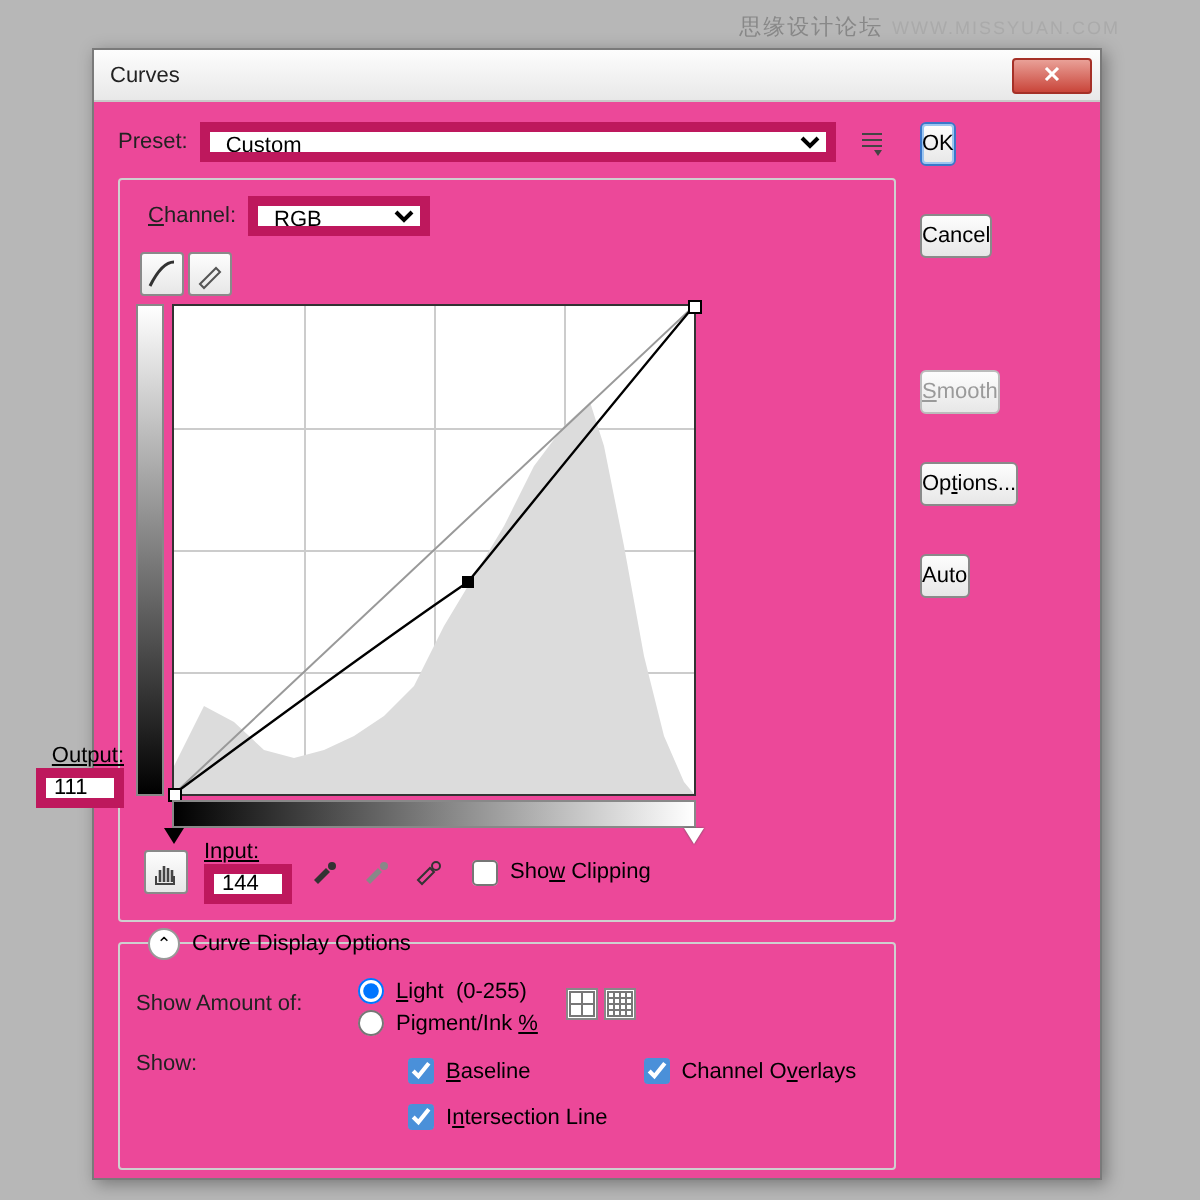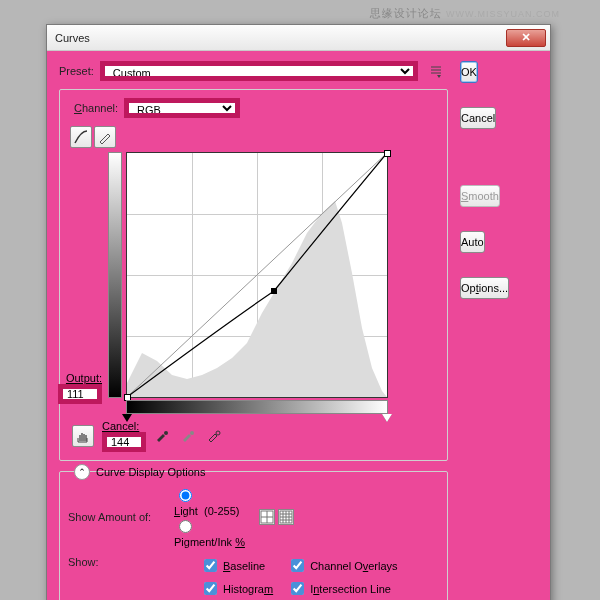--- a/index.html
+++ b/index.html
@@ -38,21 +38,21 @@
 .tri.white{right:-5px;border-top:8px solid #fff;filter:drop-shadow(0 0 0.5px #555);}
 .outlbl{position:absolute;left:-56px;bottom:10px;width:50px;text-align:right;}
 .field{width:44px;text-align:left;}
 .inputrow{display:flex;align-items:center;gap:8px;margin-top:6px;margin-left:48px;}
 .eyedrop{width:18px;height:18px;display:inline-block;cursor:pointer;}
 .chk{display:flex;align-items:center;gap:3px;}
 .chk input{accent-color:#4a90d9;}
 .disclose{border:1px solid #cfcfcf;border-radius:2px;margin-top:10px;padding:8px;}
 .dhdr{display:flex;align-items:center;gap:6px;margin:-16px 0 6px 6px;}
 .dhdr .chev{width:16px;height:16px;border:1px solid #999;border-radius:8px;background:#fff;display:flex;align-items:center;justify-content:center;font-size:9px;cursor:pointer;}
-.radio{display:flex;align-items:flex-start;gap:3px;flex-direction:column;}
+.radio{display:flex;align-items:flex-end;gap:3px;}
 .sqicon{width:16px;height:16px;border:1px solid #888;background:#fff;cursor:pointer;display:inline-block;}
 .underline{text-decoration:underline;}
 </style>
 </head>
 <body>
 
 <div class="watermark">
   <span>思缘设计论坛</span> <span class="sub">WWW.MISSYUAN.COM</span>
 </div>
 
@@ -74,36 +74,36 @@
               <line x1="2" y1="6" x2="12" y2="6" stroke="#444"></line>
               <line x1="2" y1="9" x2="12" y2="9" stroke="#444"></line>
               <polygon points="12,11 8,11 10,14" fill="#444"></polygon>
             </svg>
         </span>
       </div>
 
       <div class="group">
         <div class="row" style="margin-left:6px;">
           <span class="lbl"><span class="underline">C</span>hannel:</span>
-          <select style="width:116px"><option>RGB</option></select>
+          <select style="width:91px"><option>RGB</option></select>
         </div>
         <div class="toolbtns">
           <div class="tbtn">
               <svg width="16" height="16">
                 <path d="M2 14 Q8 2 14 2" stroke="#333" fill="none" stroke-width="1.5"></path>
               </svg>
             </div>
           <div class="tbtn">
               <svg width="16" height="16">
                 <path d="M3 13 L11 5 L13 7 L5 15 Z" stroke="#555" fill="none"></path>
               </svg>
             </div>
         </div>
 
-        <div style="position:relative;margin-left:40px;">
+        <div style="position:relative;">
           <div class="outlbl">
             <div class="underline">Output:</div>
             <input type="text" class="field" value="111" style="">
           </div>
           <div class="curvewrap">
             <div class="vgrad"></div>
             <div class="plot">
               <div class="gridline" style="left:25%;top:0;width:1px;height:100%"></div>
               <div class="gridline" style="left:50%;top:0;width:1px;height:100%"></div>
               <div class="gridline" style="left:75%;top:0;width:1px;height:100%"></div>
@@ -131,35 +131,39 @@
         </div>
 
         <div class="inputrow">
           <div style="margin-left:-44px;width:22px;height:22px;border:1px solid #8a8a8a;border-radius:2px;background:linear-gradient(#fdfdfd,#e7e7e7);display:flex;align-items:center;justify-content:center;">
             <svg width="14" height="14">
                 <path d="M4 12 L4 6 M6 12 L6 4 M8 12 L8 5 M10 12 L10 6" stroke="#444" stroke-width="1.3" fill="none"></path>
                 <polyline points="2,9 2,13 11,13 11,9" stroke="#444" fill="none"></polyline>
               </svg>
           </div>
           <div>
-            <div class="underline">Cancel:</div>
+            <div class="underline">Input:</div>
             <input type="text" class="field" value="144" style="">
           </div>
           <span class="eyedrop"><svg width="16" height="16">
                 <path d="M3 13 L9 7 L11 9 L5 15 Z" fill="#333"></path>
                 <circle cx="12" cy="6" r="2" fill="#333"></circle>
               </svg></span>
           <span class="eyedrop"><svg width="16" height="16">
                 <path d="M3 13 L9 7 L11 9 L5 15 Z" fill="#888"></path>
                 <circle cx="12" cy="6" r="2" fill="#888"></circle>
               </svg></span>
           <span class="eyedrop"><svg width="16" height="16">
                 <path d="M3 13 L9 7 L11 9 L5 15 Z" fill="none" stroke="#333"></path>
                 <circle cx="12" cy="6" r="2" fill="none" stroke="#333"></circle>
               </svg></span>
+          <label class="chk">
+              <input type="checkbox" style="">
+              <span>Sho<span class="underline">w</span> Clipping</span>
+            </label>
         </div>
       </div>
 
       <div class="disclose">
         <div class="dhdr">
           <div class="chev">⌃</div>
           <span>Curve Display Options</span>
         </div>
         <div class="row">
           <span class="lbl" style="width:100px">Show Amount of:</span>
@@ -196,34 +200,30 @@
             <label class="chk">
                 <input type="checkbox" checked="" style="">
                 <span><span class="underline">B</span>aseline</span>
               </label>
             <label class="chk">
                 <input type="checkbox" checked="" style="">
                 <span>Channel O<span class="underline">v</span>erlays</span>
               </label>
             <label class="chk">
                 <input type="checkbox" checked="" style="">
-                <span>Histogra<span class="underline">m</span></span>
-              </label>
-            <label class="chk">
-                <input type="checkbox" checked="" style="">
                 <span>I<span class="underline">n</span>tersection Line</span>
               </label>
           </div>
         </div>
       </div>
     </div>
 
     <div class="right">
       <div class="btn primary">OK</div>
       <div class="btn">Cancel</div>
       <div style="height:8px"></div>
       <div class="btn disabled"><span class="underline">S</span>mooth</div>
+      <div class="btn">Op<span class="underline">t</span>ions...</div>
       <div class="btn">Auto</div>
-      <div class="btn">Op<span class="underline">t</span>ions...</div>
       <div style="height:6px"></div>
     </div>
   </div>
 </div>
 
 </body></html>

